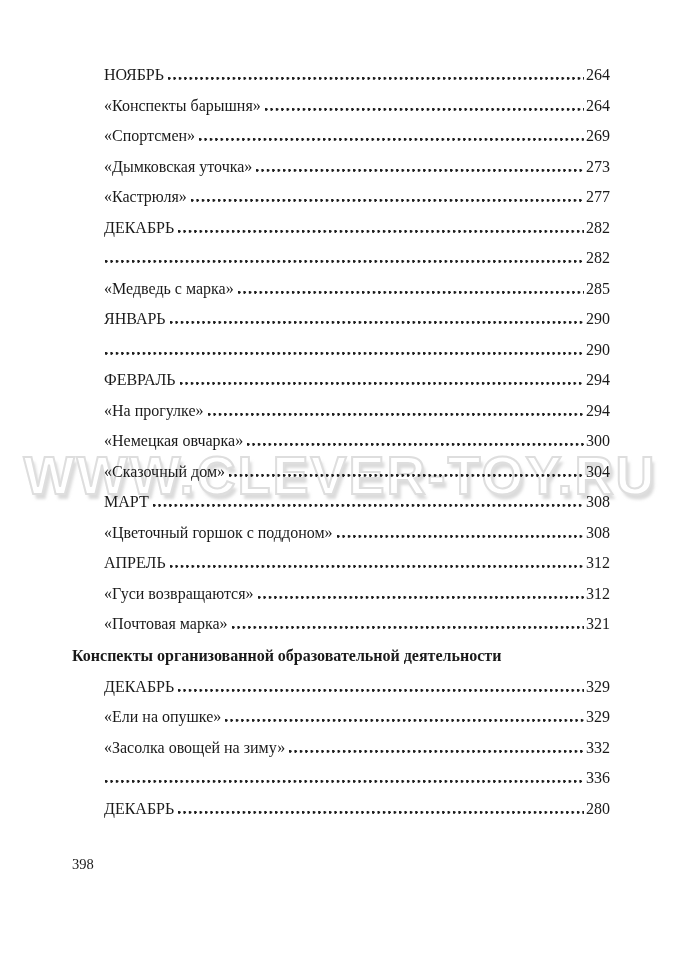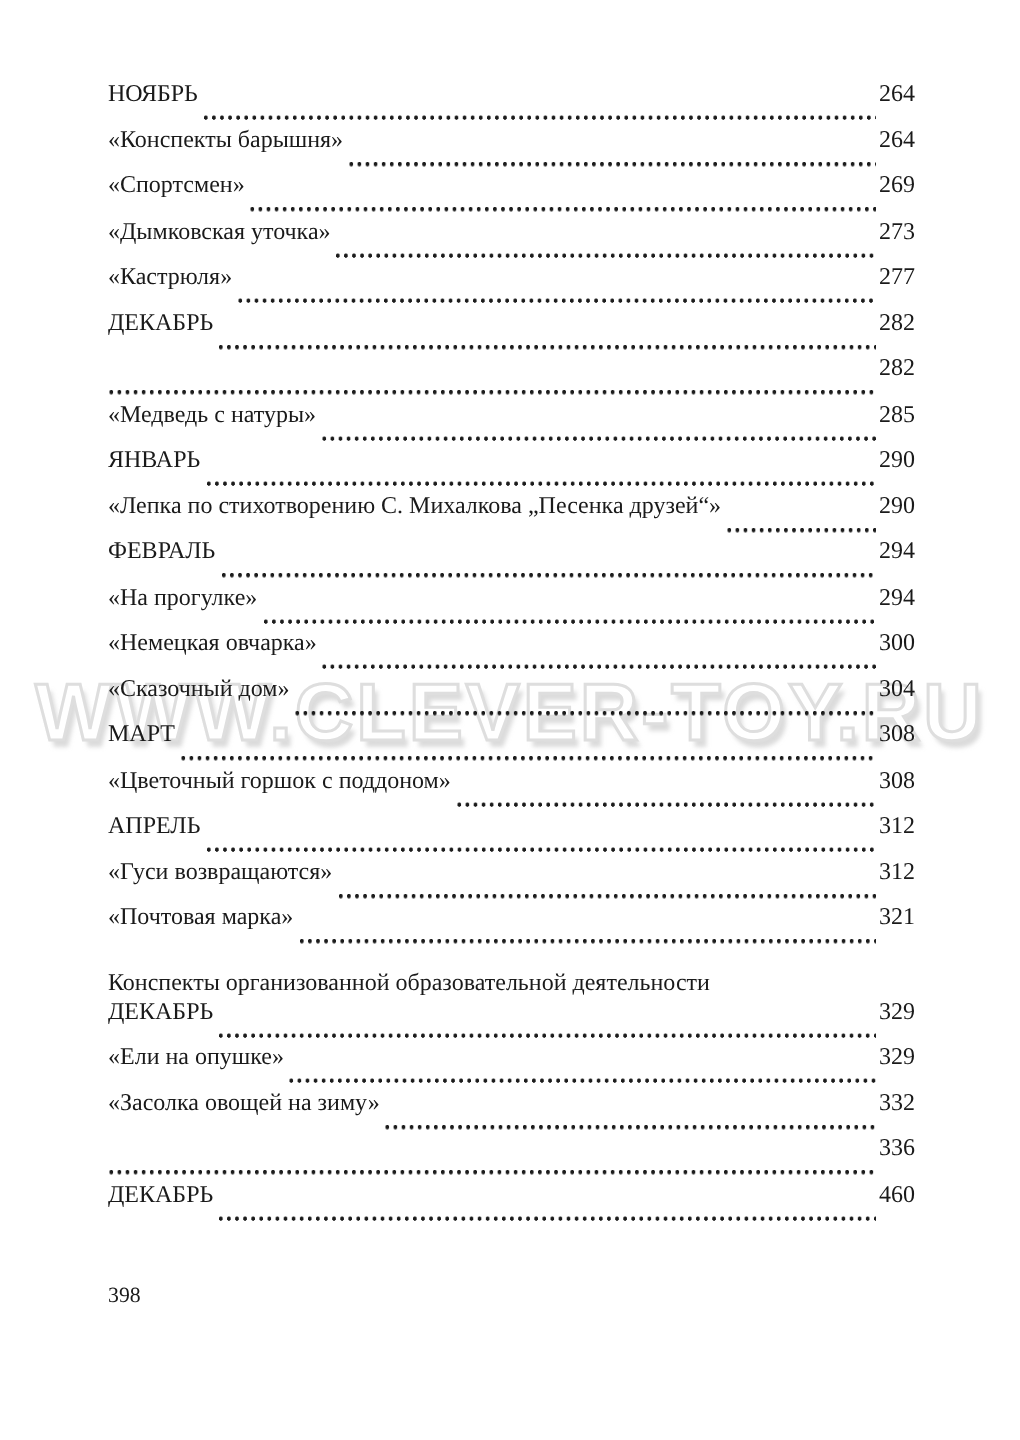--- a/index.html
+++ b/index.html
@@ -34,43 +34,44 @@
   .toc {
     position: absolute;
     left: 72px;
     right: 70px;
     top: 54px;
     z-index: 2;
     font-size: 16px;
   }
   .toc-row {
     display: flex;
-    align-items: flex-start;
+    align-items: flex-end;
     height: 30.5px;
+    margin-left: 32px;
   }
   .toc-label {
     white-space: nowrap;
     line-height: 1.15;
     padding-right: 3px;
   }
   .leader {
     flex: 1 1 auto;
     align-self: stretch;
     background-image: radial-gradient(circle at 1.2px 1.2px, #1c1c1c 1.1px, transparent 1.45px);
     background-size: 5.4px 2.6px;
     background-repeat: repeat-x;
     background-position: left 1px bottom 4.5px;
     min-width: 10px;
   }
   .toc-page {
     white-space: nowrap;
     line-height: 1.15;
     padding-left: 2px;
   }
-  .toc-multi { margin-top: 6px; }
+  .toc-multi { margin-top: 6px; font-weight: bold; }
   .toc-cont-line1 {
     height: 26px;
     display: flex;
     align-items: flex-end;
     line-height: 1.15;
     white-space: nowrap;
   }
   .footer-num {
     position: absolute;
     left: 72px;
@@ -124,33 +125,32 @@
       <span class="leader"></span>
       <span class="toc-page">282</span>
     </div>
 
     <div class="toc-row">
       <span class="leader"></span>
       <span class="toc-page">282</span>
     </div>
 
     <div class="toc-row">
-      <span class="toc-label">«Медведь с натуры»</span>
+      <span class="toc-label">«Медведь с марка»</span>
       <span class="leader"></span>
       <span class="toc-page">285</span>
     </div>
 
     <div class="toc-row">
       <span class="toc-label">ЯНВАРЬ</span>
       <span class="leader"></span>
       <span class="toc-page">290</span>
     </div>
 
     <div class="toc-row">
-      <span class="toc-label">«Лепка по стихотворению С. Михалкова „Песенка друзей“»</span>
       <span class="leader"></span>
       <span class="toc-page">290</span>
     </div>
 
     <div class="toc-row">
       <span class="toc-label">ФЕВРАЛЬ</span>
       <span class="leader"></span>
       <span class="toc-page">294</span>
     </div>
 
@@ -226,20 +226,20 @@
     </div>
 
     <div class="toc-row">
       <span class="leader"></span>
       <span class="toc-page">336</span>
     </div>
 
     <div class="toc-row">
       <span class="toc-label">ДЕКАБРЬ</span>
       <span class="leader"></span>
-      <span class="toc-page">460</span>
+      <span class="toc-page">280</span>
     </div>
 
   </div>
 
   <div class="footer-num">398</div>
 
 </div>
 
 </body></html>

